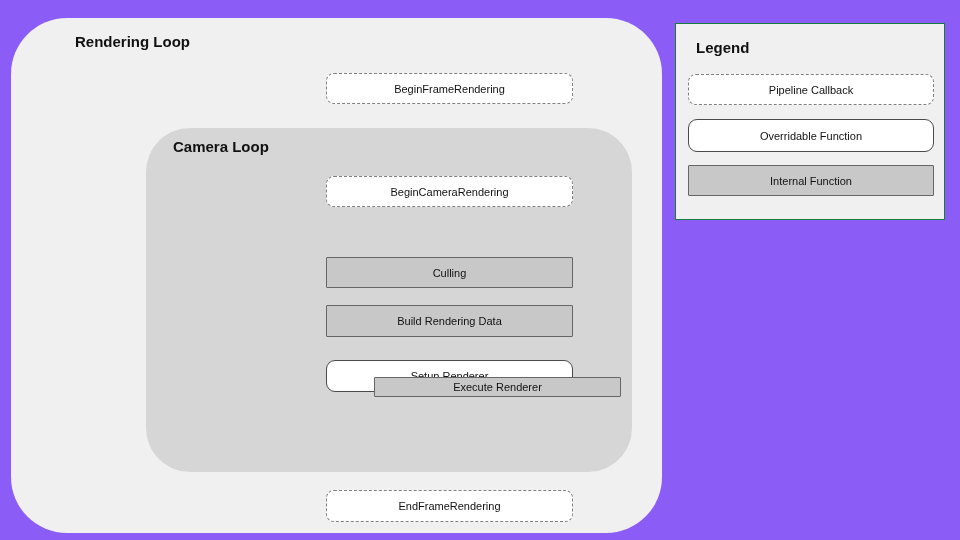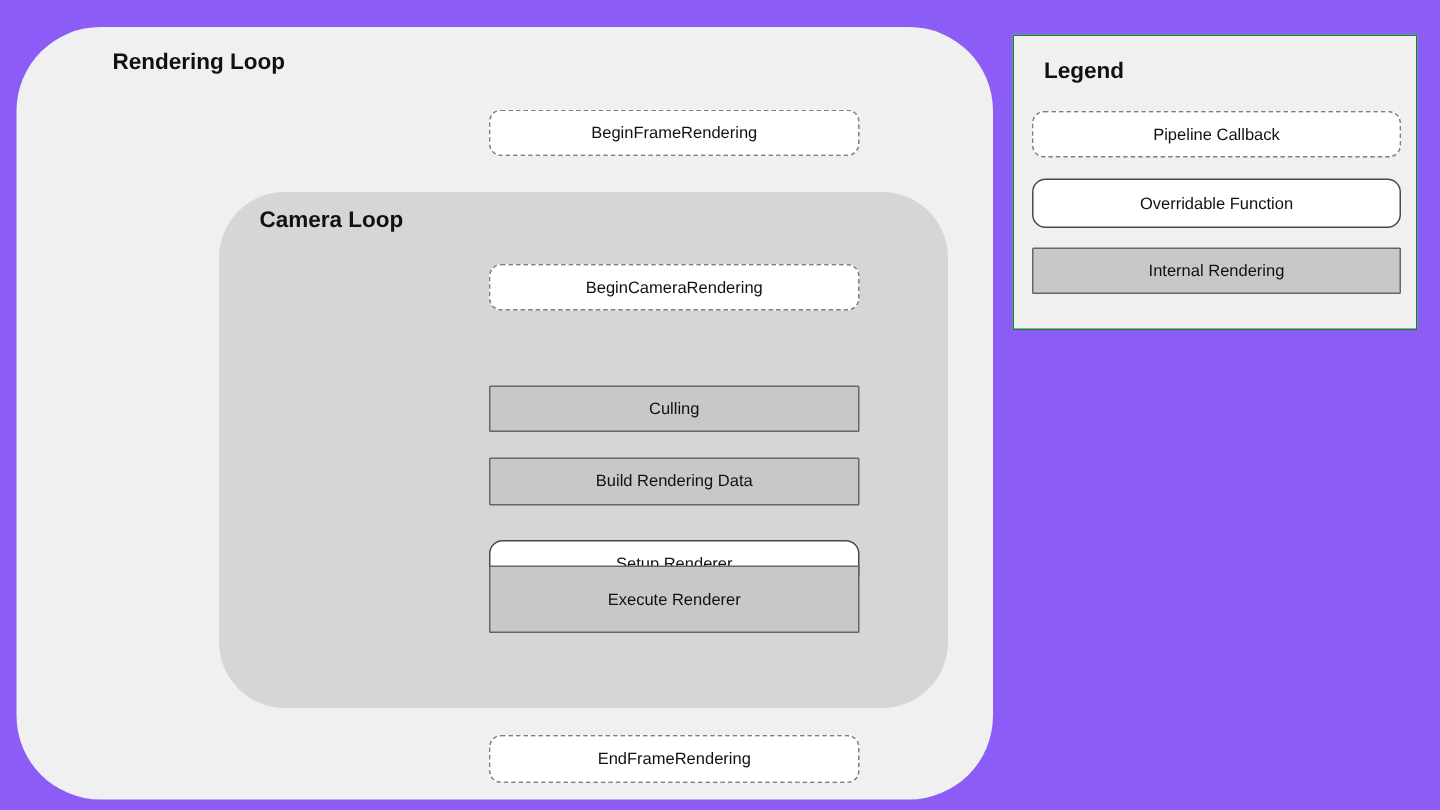--- a/index.html
+++ b/index.html
@@ -118,38 +118,38 @@
   </div>
 
   <div class="node internal" style="top:305px; height:32px;">
     <span>Build Rendering Data</span>
   </div>
 
   <div class="node overridable" style="top:360px; height:32px;">
     <span>Setup Renderer</span>
   </div>
 
-  <div class="node internal" style="top:377px; height:45px;">
+  <div class="node internal" style="top:377px; height:20px;margin-left:48px;">
     <span>Execute Renderer</span>
   </div>
 
 
   <div class="node callback" style="top:490px; height:32px;">
     <span>EndFrameRendering</span>
   </div>
 
   <div class="legend">
     <div class="legend-title">Legend</div>
 
     <div class="node callback" style="top:50px;">
       <span>Pipeline Callback</span>
     </div>
 
     <div class="node overridable" style="top:95px; height:33px;text-align:center;">
       <span>Overridable Function</span>
     </div>
 
     <div class="node internal" style="top:141px;">
-      <span>Internal Rendering</span>
+      <span>Internal Function</span>
     </div>
   </div>
 
 </div>
 
 </body></html>

